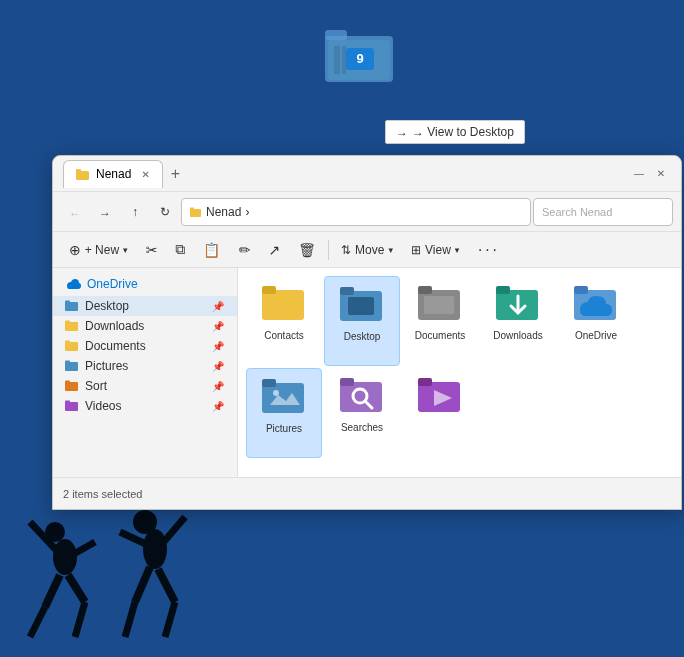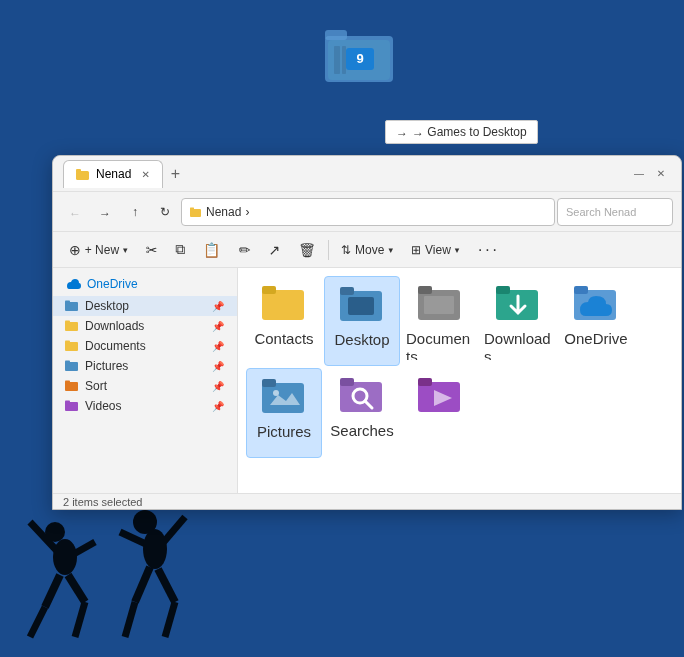--- a/index.html
+++ b/index.html
@@ -147,21 +147,21 @@
       font-size: 12px;
       gap: 4px;
       color: #333;
     }
     .search-box {
       background: white;
       border: 1px solid #c0c0c0;
       border-radius: 4px;
       padding: 2px 8px;
       height: 28px;
-      width: 116px;
+      width: 140px;
       font-size: 12px;
       color: #999;
       display: flex;
       align-items: center;
     }
 
     
     .command-bar {
       height: 36px;
       background: #f3f3f3;
@@ -258,31 +258,31 @@
     }
     .file-item.selected { background: #cce4ff; border: 1px solid #99ccff; }
     .file-icon {
       width: 48px;
       height: 44px;
       display: flex;
       align-items: center;
       justify-content: center;
     }
     .file-label {
-      font-size: 15px;
+      font-size: 10px;
       color: #333;
       word-break: break-word;
       line-height: 1.2;
       max-height: 30px;
       overflow: hidden;
     }
 
     
     .status-bar {
-      height: 16px;
+      height: 32px;
       background: #f3f3f3;
       border-top: 1px solid #e0e0e0;
       display: flex;
       align-items: center;
       padding: 0 10px;
       font-size: 11px;
       color: #555;
     }
 
     
@@ -342,21 +342,21 @@
     <rect x="14" y="28" width="6" height="28" rx="1" fill="#3a6e9a" opacity="0.5"></rect>
     <rect x="22" y="28" width="4" height="28" rx="1" fill="#3a6e9a" opacity="0.5"></rect>
 
     <rect x="26" y="30" width="28" height="22" rx="3" fill="#1a7fd4"></rect>
     <text x="40" y="45" text-anchor="middle" fill="white" font-size="13" font-weight="bold" font-family="Arial">9</text>
   </svg>
 </div>
 
 <div class="move-tooltip">
   <span>→</span>
-  <span>→ Games to Desktop</span>
+  <span>→ View to Desktop</span>
 </div>
 
 <div class="explorer-window">
 
   <div class="title-bar">
     <div class="tab">
       <svg width="14" height="14" viewBox="0 0 14 14">
         <rect x="0" y="4" width="13" height="9" rx="1.5" fill="#f0c040"></rect>
         <rect x="0" y="2" width="5" height="4" rx="1" fill="#f0c040"></rect>
       </svg>

